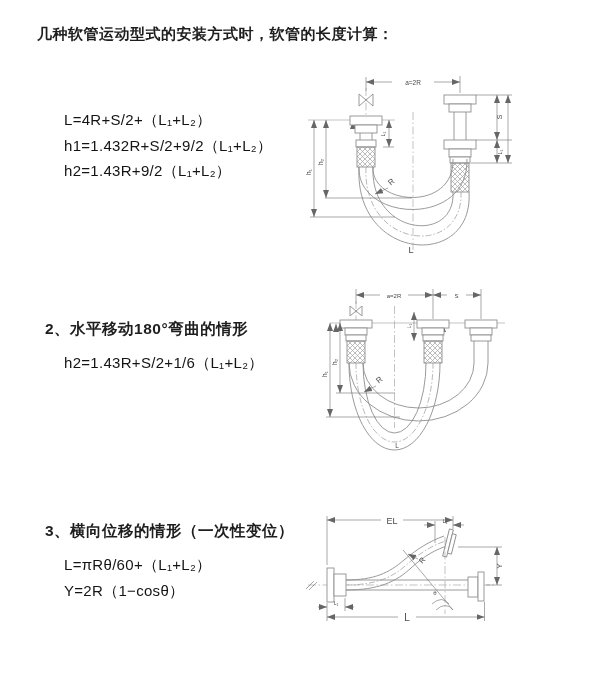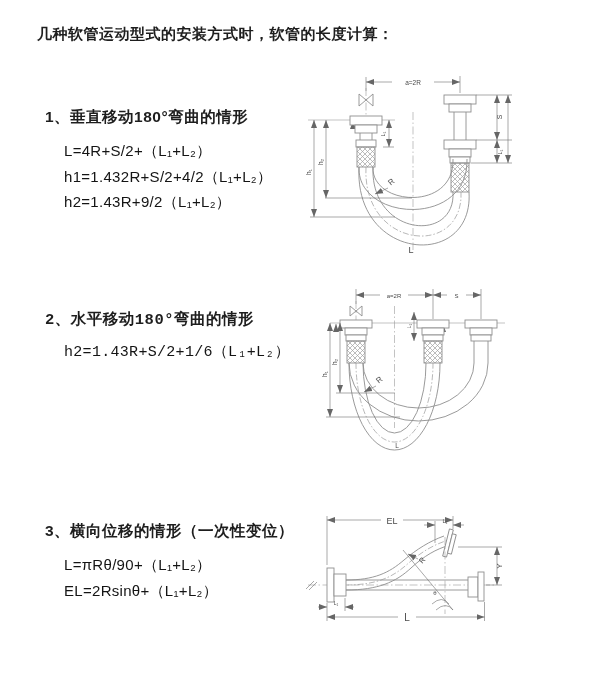--- a/index.html
+++ b/index.html
@@ -17,35 +17,34 @@
   .cl  { stroke:#9a9a9a; stroke-width:.6; fill:none; stroke-dasharray:8 2.5 1.5 2.5; }
   .cld { stroke:#9a9a9a; stroke-width:.7; fill:none; stroke-dasharray:6 2 1.5 2; }
   .fl  { fill:#ffffff; stroke:#8f8f8f; stroke-width:.9; }
 </style>
 </head>
 <body>
 
 <div class="title">几种软管运动型式的安装方式时，软管的长度计算：</div>
 
 <section class="sec" style="top:107px;">
-  <h2>1、垂直移动180°弯曲的情形</h2>
   <p>L=4R+S/2+（L₁+L₂）</p>
-  <p>h1=1.432R+S/2+4/2（L₁+L₂）</p>
+  <p>h1=1.432R+S/2+9/2（L₁+L₂）</p>
   <p>h2=1.43R+9/2（L₁+L₂）</p>
 </section>
 
-<section class="sec" style="top:309px;font-family:Liberation Mono, monospace;">
+<section class="sec" style="top:319px;">
   <h2>2、水平移动180°弯曲的情形</h2>
   <p>h2=1.43R+S/2+1/6（L₁+L₂）</p>
 </section>
 
 <section class="sec" style="top:521px;">
   <h2>3、横向位移的情形（一次性变位）</h2>
-  <p>L=πRθ/90+（L₁+L₂）</p>
-  <p>EL=2Rsinθ+（L₁+L₂）</p>
+  <p>L=πRθ/60+（L₁+L₂）</p>
+  <p>Y=2R（1−cosθ）</p>
 </section>
 
 <svg class="diagram" style="left:300px; top:64px;" width="260" height="196" viewBox="0 0 260 196">
   <defs>
     <marker id="ar1" viewBox="0 0 8 8" refX="8" refY="4" markerWidth="8" markerHeight="8" markerUnits="userSpaceOnUse" orient="auto-start-reverse">
       <path d="M0,1 L8,4 L0,7 Z" fill="#666"></path>
     </marker>
     <pattern id="hatch1" width="5" height="5" patternUnits="userSpaceOnUse">
       <path d="M0,0 L5,5 M5,0 L0,5" stroke="#a0a0a0" stroke-width="0.7"></path>
     </pattern>

